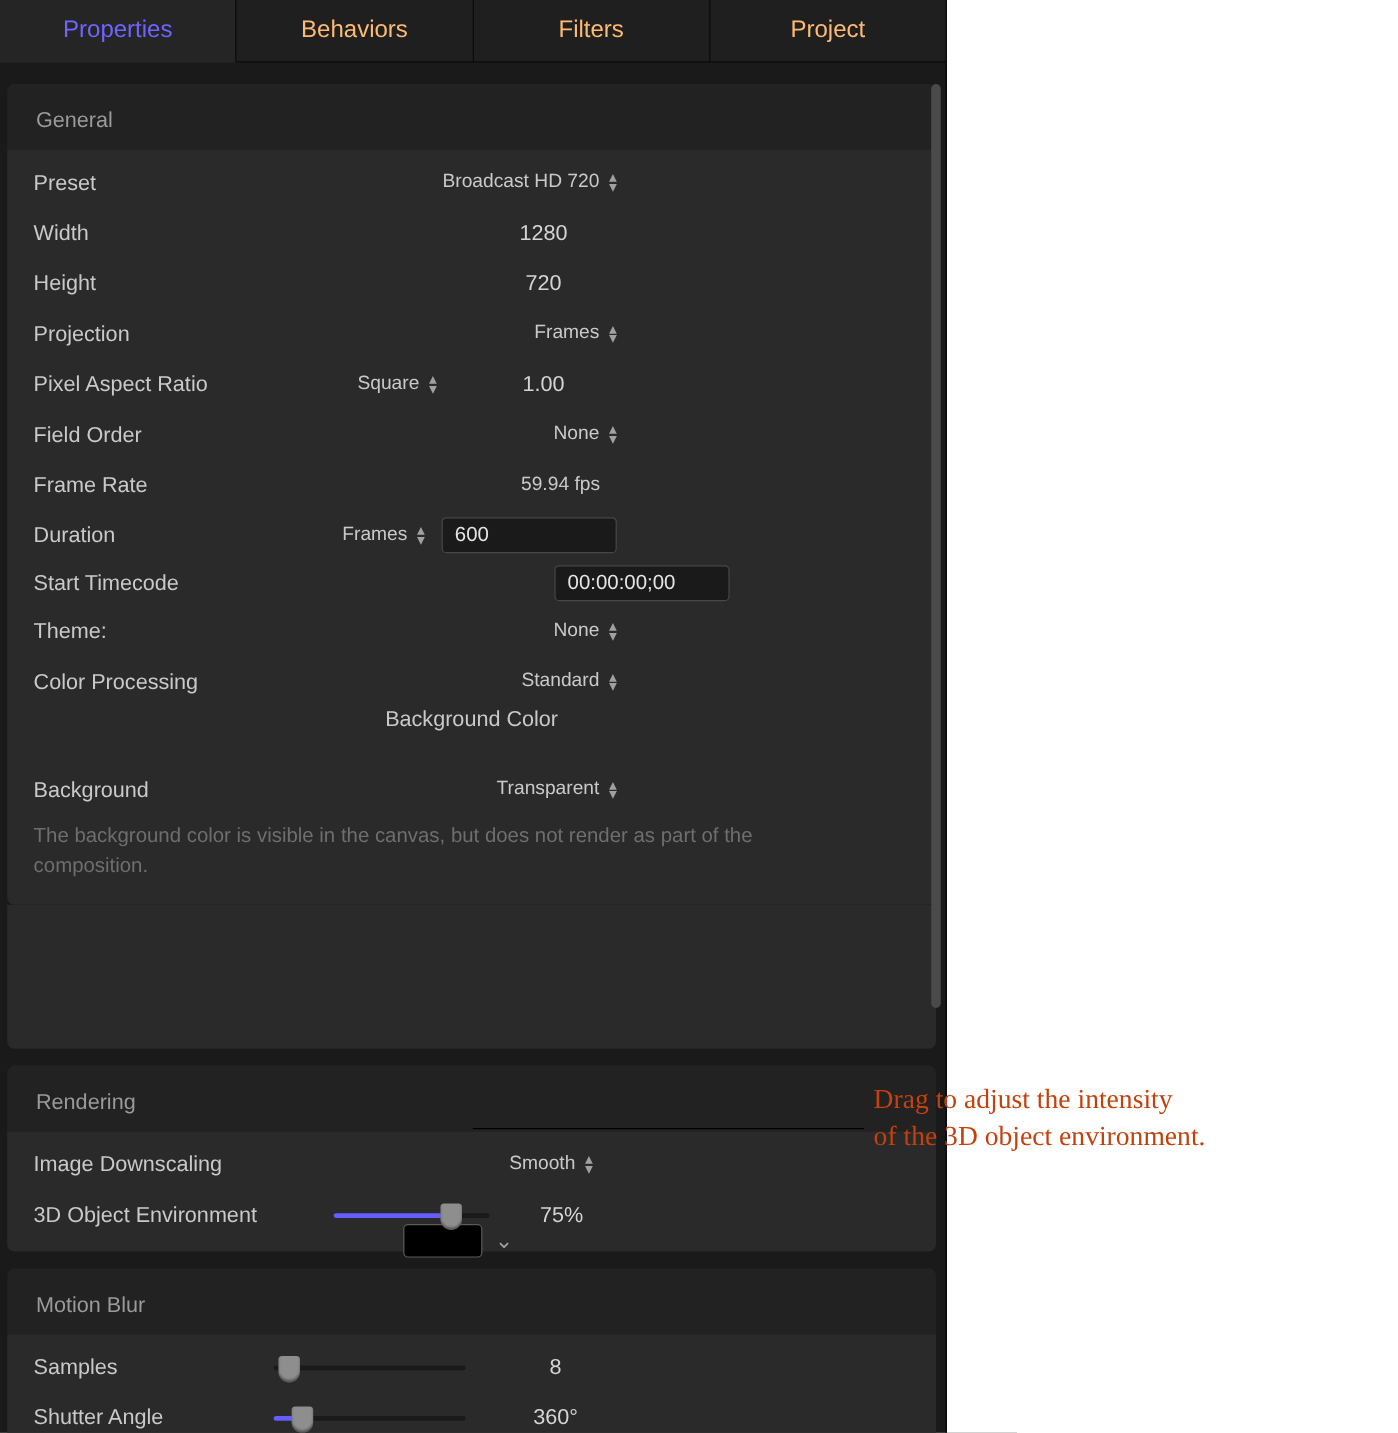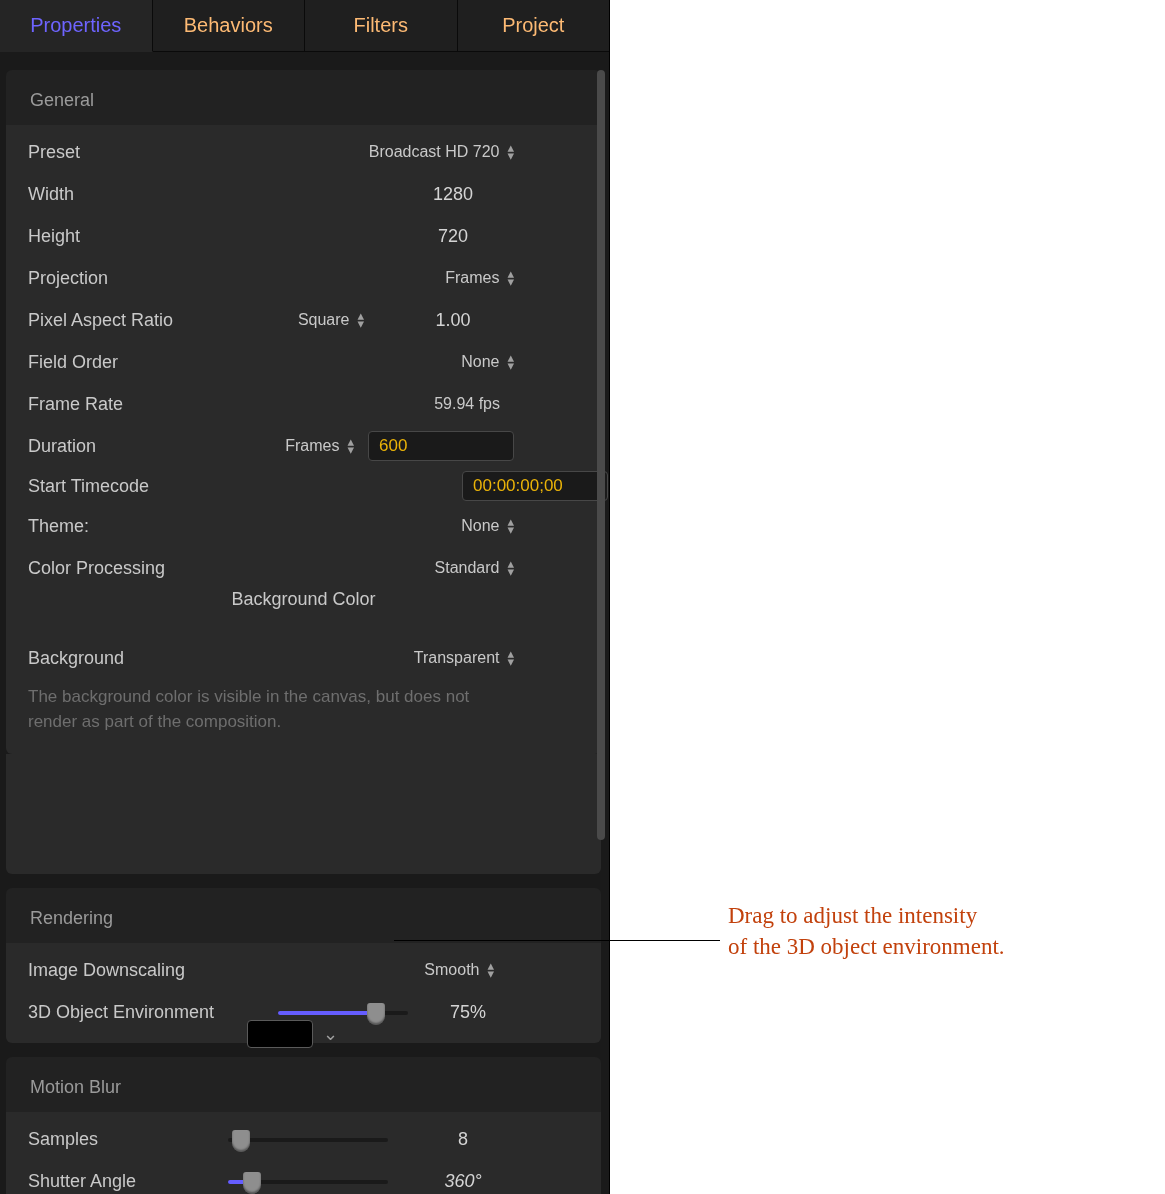--- a/index.html
+++ b/index.html
@@ -8,21 +8,21 @@
     font-family: -apple-system, "Helvetica Neue", Arial, sans-serif;
     font-size: 17px;
     color: #b8b8b8;
     width: 1165px;
     height: 1194px;
     position: relative;
   }
   .inspector {
     position: absolute;
     top: 0; left: 0;
-    width: 610px;
+    width: 789px;
     height: 1194px;
     background: #1a1a1a;
     border-right: 1px solid #000;
   }
   
   .tabs {
     display: flex;
     height: 52px;
     background: #1f1f1f;
   }
@@ -111,21 +111,21 @@
   .stepper-icon::after  { content: "\25BE"; display:block; }
   .numbox {
     background: #1a1a1a;
     border: 1px solid #474747;
     border-radius: 4px;
     height: 30px;
     width: 146px;
     display: flex;
     align-items: center;
     padding: 0 10px;
-    color: #eab308;
+    color: #e5e5e5;
     font-size: 17px;
   }
   .colorwell-wrap {
     flex: 0 0 150px;
     display: flex;
     align-items: center;
     justify-content: flex-end;
     padding-right: 22px;
   }
   .colorwell {
@@ -379,21 +379,21 @@
 
       <div class="row render">
         <div class="row-label" style="flex:0 0 200px;">Shutter Angle</div>
         <div class="slider-wrap" style="flex:0 0 180px;">
           <div class="slider" style="width:160px;">
             <div class="slider-track"></div>
             <div class="slider-fill" style="width:15%;"></div>
             <div class="slider-thumb" style="left:15%;"></div>
           </div>
         </div>
-        <div class="row-val" style="flex:0 0 110px;font-style:italic;">360°</div>
+        <div class="row-val" style="flex:0 0 110px;">360°</div>
       </div>
     </div>
 
   </div>
 </div>
 
 <div class="callout-line"></div>
 <div class="callout">
   <div>Drag to adjust the intensity</div>
   <div>of the 3D object environment.</div>

